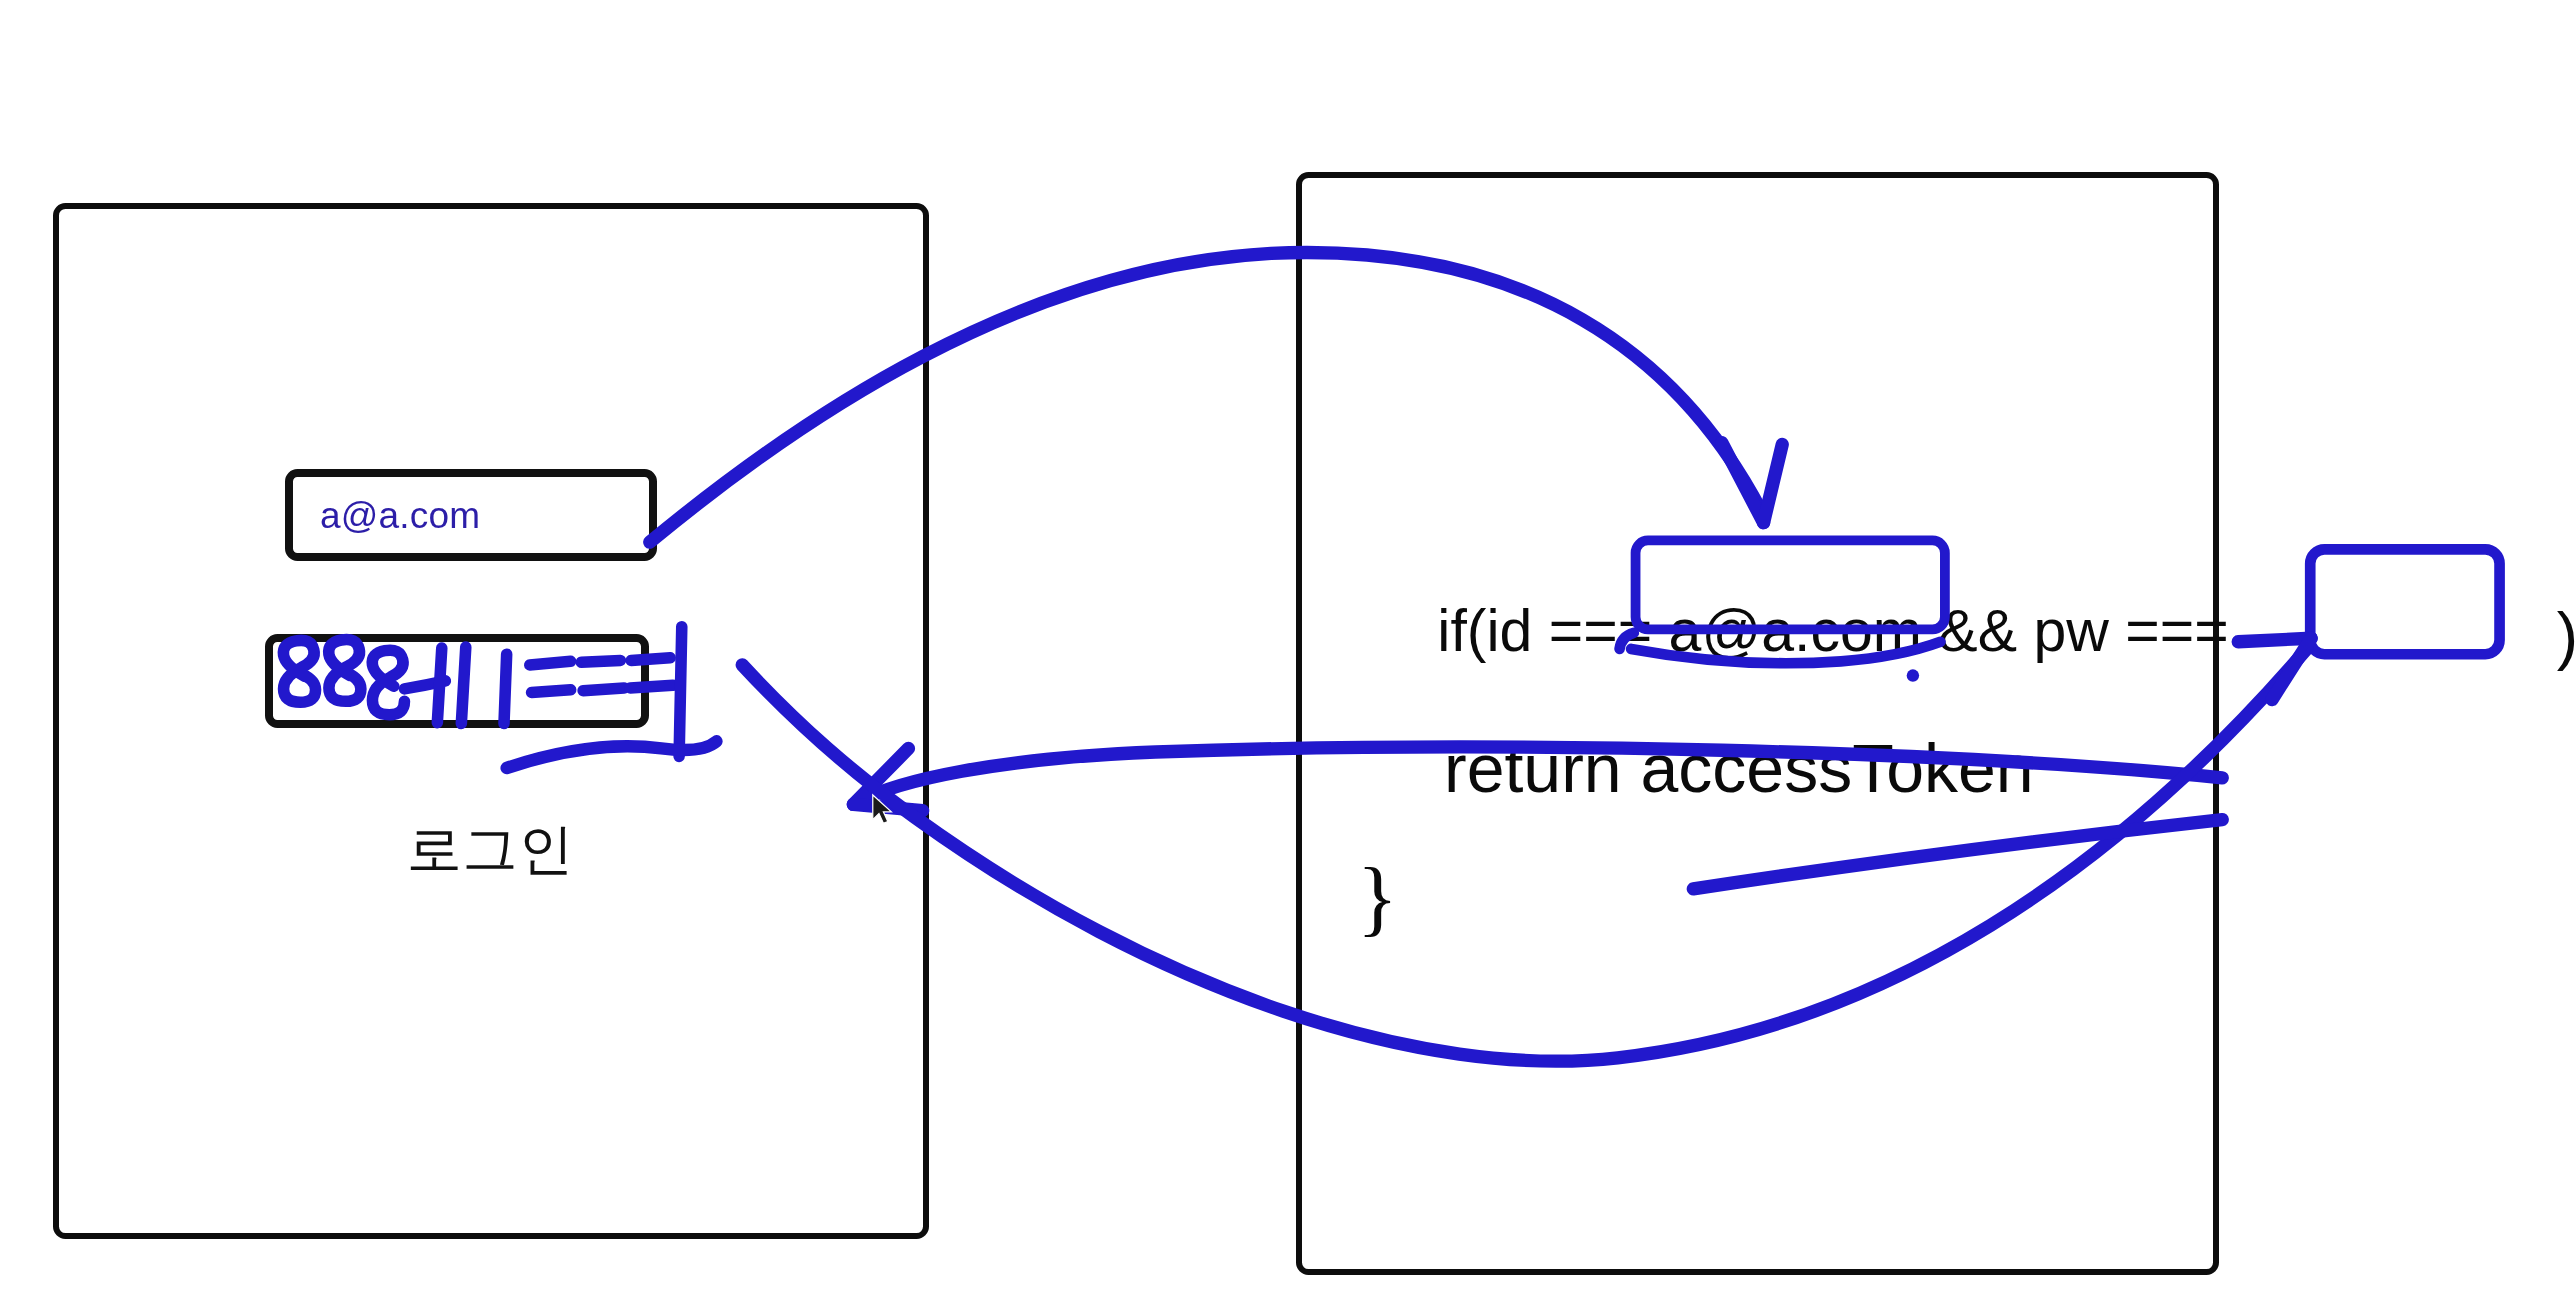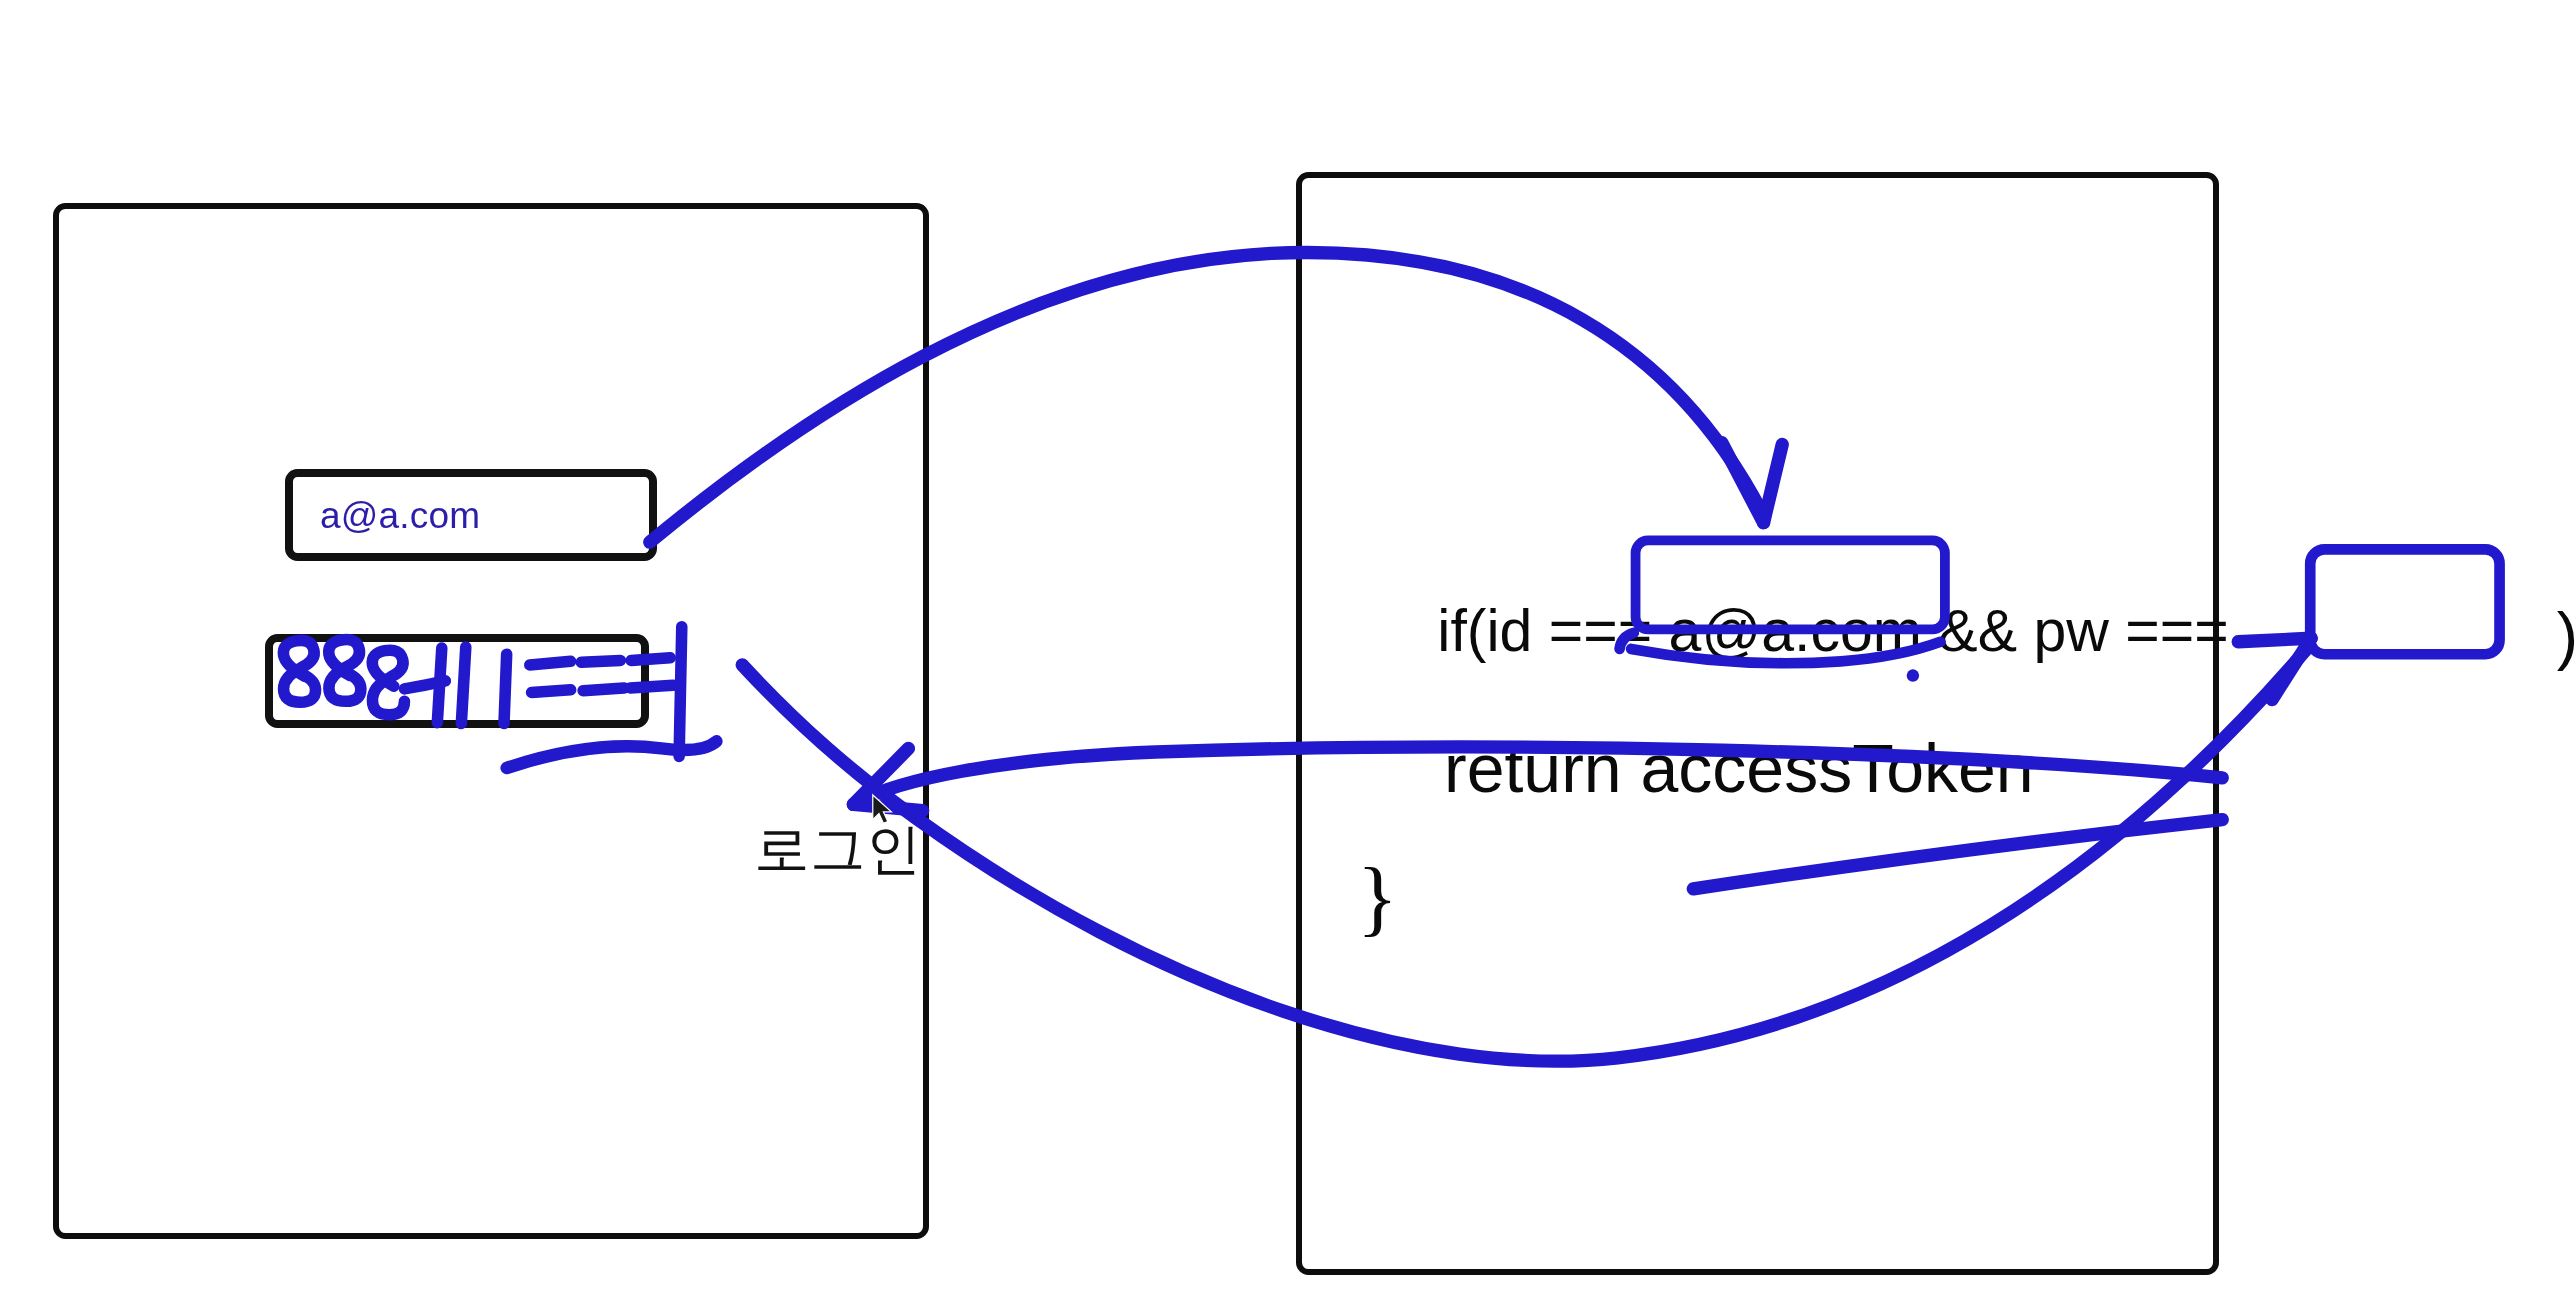--- a/index.html
+++ b/index.html
@@ -71,21 +71,21 @@
     top: 628px;
     width: 384px;
     height: 94px;
   }
 
   #login-label {
     position: absolute;
     left: 0;
     top: 807px;
     width: 929px;
-    text-align: right;
+    text-align: center;
     font-size: 55px;
     color: #111111;
     letter-spacing: 0.9px;
     font-family: Liberation Mono, monospace;
   }
 
   
   .code-text {
     position: absolute;
     color: #0a0a0a;

